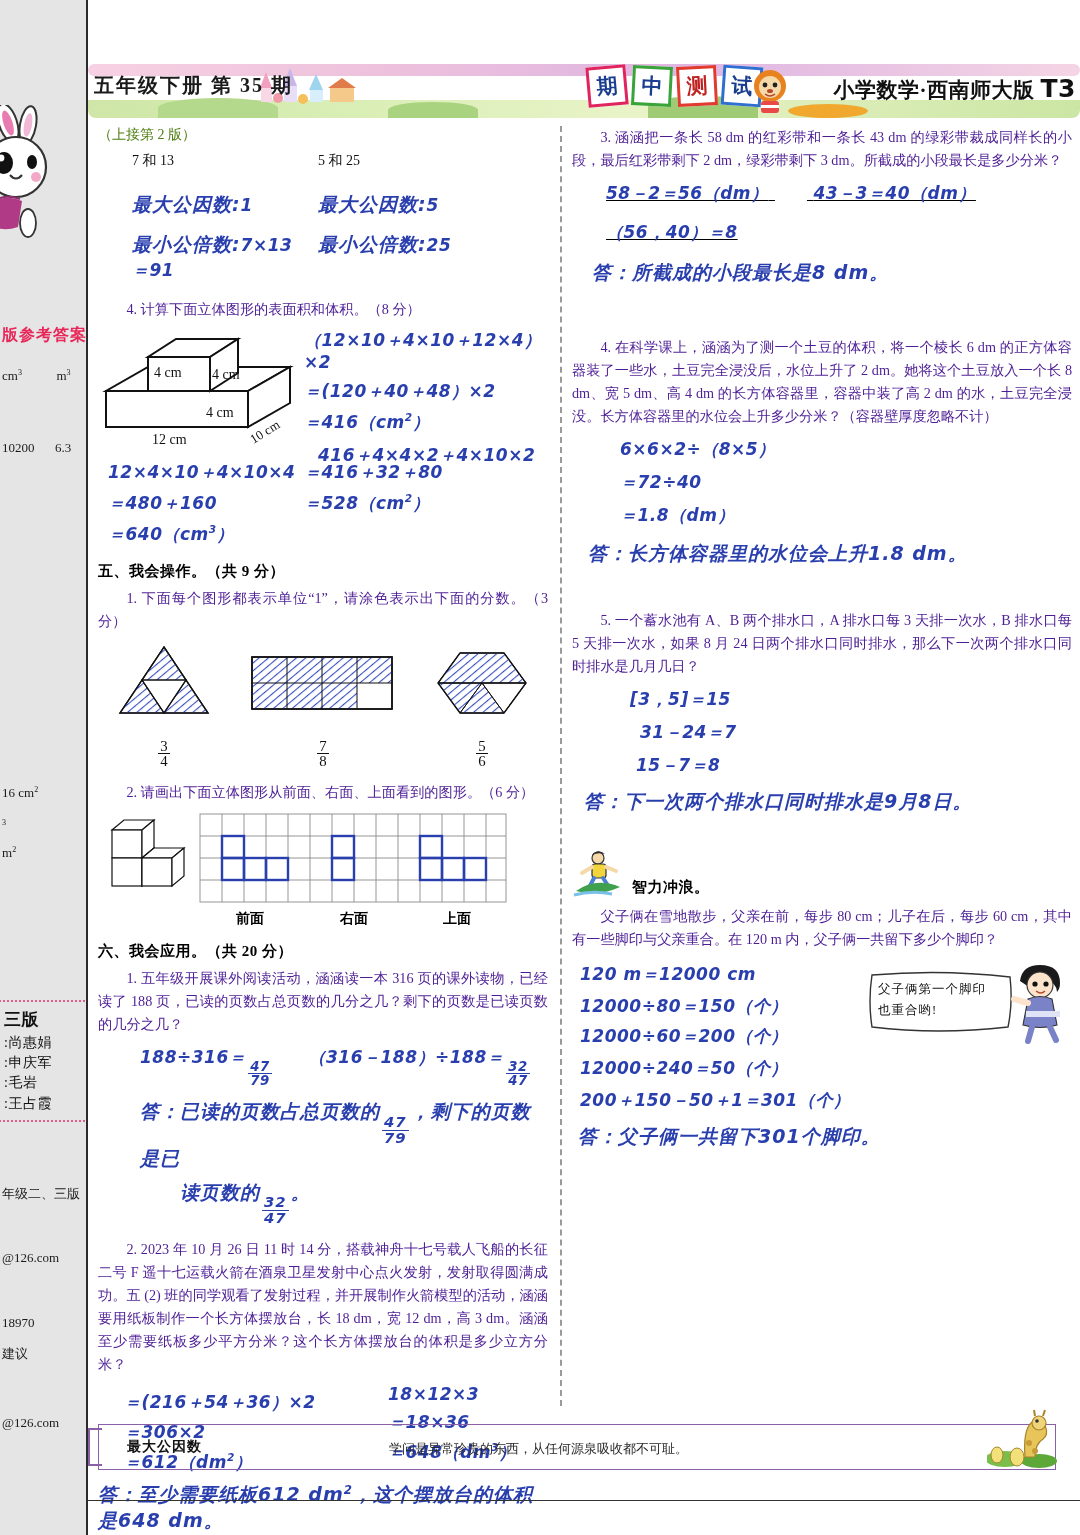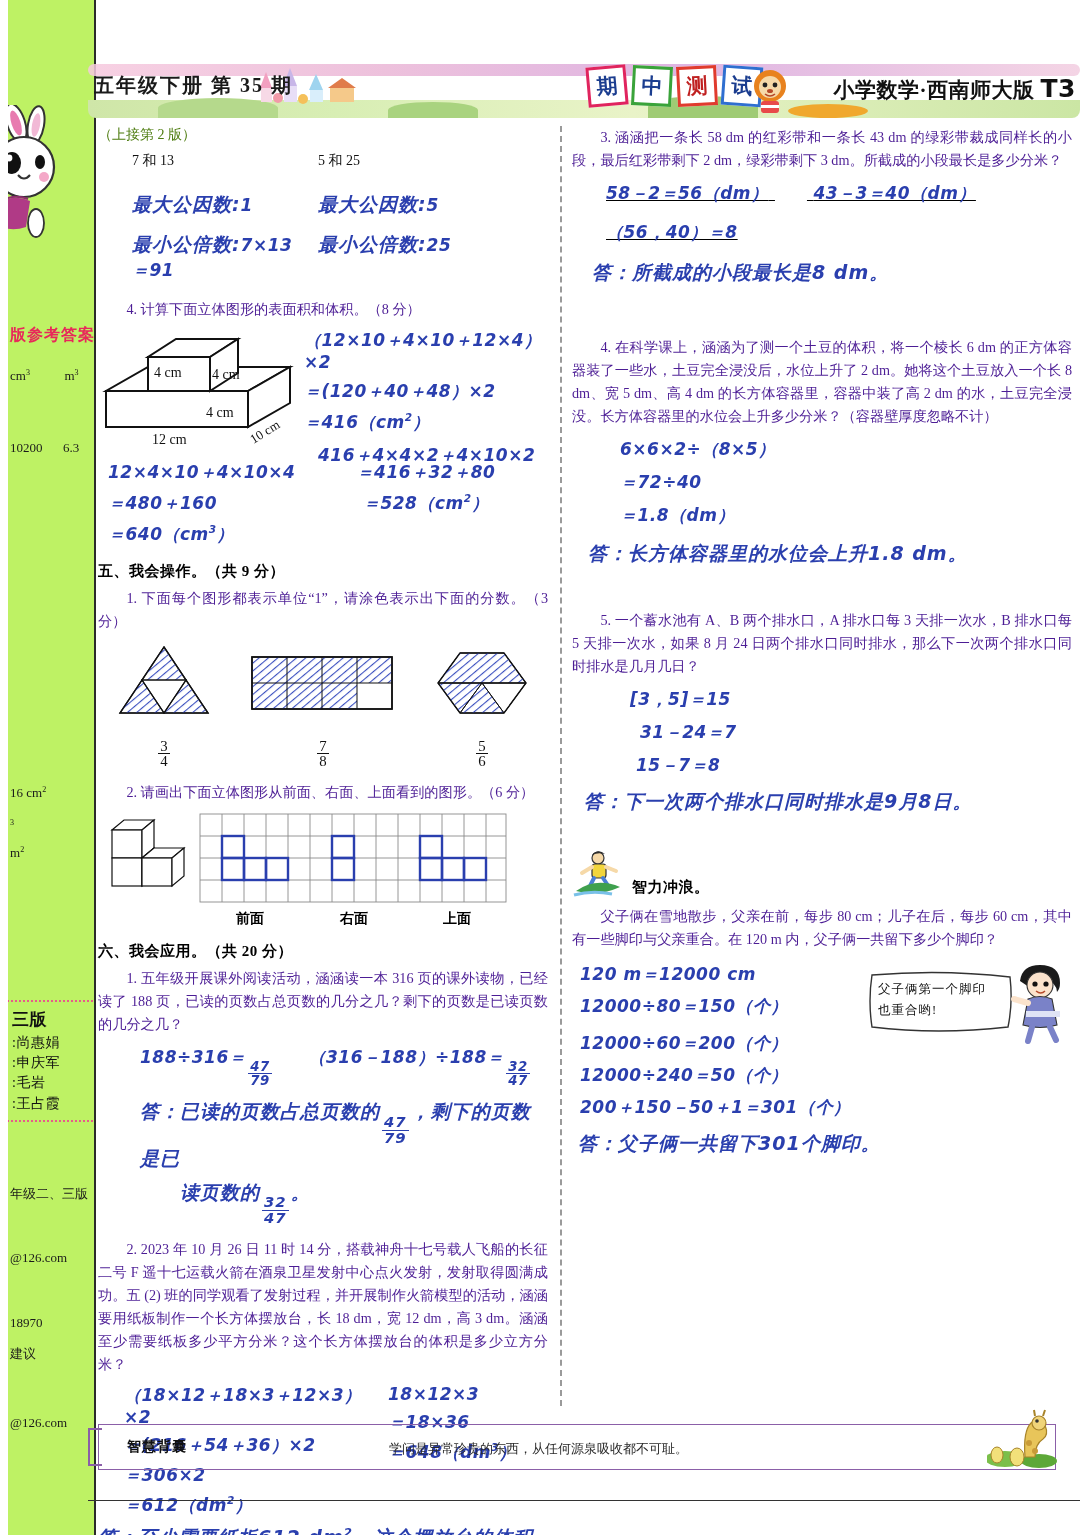--- a/index.html
+++ b/index.html
@@ -7,24 +7,24 @@
     width: 1080px; height: 1535px;
     background: #ffffff;
     font-family: "DejaVu Sans", "Liberation Sans", sans-serif;
     position: relative;
     overflow: hidden;
   }
   .page { position: absolute; inset: 0; }
 
   
   .margin-strip {
-    position: absolute; left: 8px; top: 0; width: 88px; height: 1535px;
+    position: absolute; left: 0; top: 0; width: 88px; height: 1535px;
     border-right: 2px solid #2b2b2b;
     overflow: hidden;
-    background: #bef264;
+    background: #e5e5e5;
   }
   .rabbit { position: absolute; left: -22px; top: 105px; width: 86px; height: 160px; }
   .ms-red { position: absolute; left: 2px; font-size: 16px; font-weight: bold; color: #e8285a;
             font-family: "DejaVu Sans", sans-serif; letter-spacing: 1px; white-space: nowrap; }
   .ms-txt { position: absolute; left: 2px; font-size: 13px; color: #1a1a1a; white-space: nowrap;
             font-family: "Liberation Serif", serif; }
   .ms-box {
     position: absolute; left: -8px; top: 1000px; width: 96px; padding: 6px 4px 6px 10px;
     border: 2px dotted #e85a8a;
   }
@@ -267,21 +267,21 @@
         <div class="hw hw-md" style="margin-top:10px;padding-left:14px;">416＋4×4×2＋4×10×2</div>
       </div>
     </div>
 
     <div style="display:flex; margin-top:-6px;">
       <div style="width:200px;padding-left:10px;">
         <div class="hw hw-md">12×4×10＋4×10×4</div>
         <div class="hw hw-md" style="margin-top:8px;">＝480＋160</div>
         <div class="hw hw-md" style="margin-top:8px;">＝640（cm<sup>3</sup>）</div>
       </div>
-      <div style="flex:1;padding-left:6px;text-align:center;">
+      <div style="flex:1;padding-left:6px;">
         <div class="hw hw-md">＝416＋32＋80</div>
         <div class="hw hw-md" style="margin-top:8px;">＝528（cm<sup>2</sup>）</div>
       </div>
     </div>
 
     <div class="sec-head" style="margin-top:16px;">五、我会操作。（共 9 分）</div>
     <div class="q" style="margin-top:6px;">1. 下面每个图形都表示单位“1”，请涂色表示出下面的分数。（3 分）</div>
 
     <div class="shape-row" style="margin-top:10px;">
 
@@ -436,21 +436,20 @@
             <span class="num">32</span>
             <span class="den">47</span>
           </span><span>。</span>
       </div>
     </div>
 
     <div class="q" style="margin-top:12px;">2. 2023 年 10 月 26 日 11 时 14 分，搭载神舟十七号载人飞船的长征二号 F 遥十七运载火箭在酒泉卫星发射中心点火发射，发射取得圆满成功。五 (2) 班的同学观看了发射过程，并开展制作火箭模型的活动，涵涵要用纸板制作一个长方体摆放台，长 18 dm，宽 12 dm，高 3 dm。涵涵至少需要纸板多少平方分米？这个长方体摆放台的体积是多少立方分米？</div>
 
     <div style="display:flex; margin-top:8px; padding-left:26px;">
       <div style="width:250px;">
-        <div class="hw hw-md">（18×12＋18×3＋12×3）×2</div>
         <div class="hw hw-md" style="margin-top:7px;">＝(216＋54＋36）×2</div>
         <div class="hw hw-md" style="margin-top:7px;">＝306×2</div>
         <div class="hw hw-md" style="margin-top:7px;">＝612（dm<sup>2</sup>）</div>
       </div>
       <div style="flex:1;padding-left:14px;">
         <div class="hw hw-md">18×12×3</div>
         <div class="hw hw-md" style="margin-top:7px;">＝18×36</div>
         <div class="hw hw-md" style="margin-top:7px;">＝648（dm<sup>3</sup>）</div>
       </div>
     </div>
@@ -498,21 +497,21 @@
         <path d="M2 46 q18 -5 38 -1" stroke="#79c0e8" stroke-width="3" fill="none"></path>
       </svg>
       <span class="sec-head" style="margin-left:2px;">智力冲浪。</span>
     </div>
     <div class="q" style="margin-top:8px;">父子俩在雪地散步，父亲在前，每步 80 cm；儿子在后，每步 60 cm，其中有一些脚印与父亲重合。在 120 m 内，父子俩一共留下多少个脚印？</div>
 
     <div style="position:relative;">
       <div style="margin-top:12px;padding-left:8px;width:300px;">
         <div class="hw hw-md" style="margin-top:9px;">120 m＝12000 cm</div>
         <div class="hw hw-md" style="margin-top:9px;">12000÷80＝150（个）</div>
-        <div class="hw hw-md" style="margin-top:14px;font-style:italic;">12000÷60＝200（个）</div>
+        <div class="hw hw-md" style="margin-top:7px;font-style:italic;">12000÷60＝200（个）</div>
         <div class="hw hw-md" style="margin-top:9px;">12000÷240＝50（个）</div>
         <div class="hw hw-md" style="margin-top:9px;">200＋150－50＋1＝301（个）</div>
       </div>
 
       <div style="position:absolute; right:66px; top:6px; width:140px;">
         <svg width="150" height="64" viewBox="0 0 150 64" style="position:absolute;left:0;top:0;">
           <path d="M6 6 q70 -6 138 2 q3 26 -2 50 q-70 8 -136 0 q-4 -26 0 -52z" fill="#fff" stroke="#333" stroke-width="1.4"></path>
         </svg>
         <div style="position:relative; padding:10px 12px; font-size:12.5px; line-height:1.65;
                     font-family:'Liberation Serif',serif; color:#111; letter-spacing:1px;">父子俩第一个脚印也重合哟!</div>
@@ -528,21 +527,21 @@
         <path d="M22 40 l-14 -4" stroke="#fbe3cc" stroke-width="6" stroke-linecap="round"></path>
         <path d="M26 64 l-4 14 M44 64 l6 13" stroke="#7a82c8" stroke-width="6" stroke-linecap="round"></path>
       </svg>
     </div>
 
     <div class="hw hw-cn" style="margin-top:12px;padding-left:6px;">答：父子俩一共留下301个脚印。</div>
   </div>
 
   <div class="bracket"></div>
   <div class="smartbox">
-    <div class="label">智慧背囊</div>
+    <div class="label">最大公因数</div>
     <div class="quote">学问是异常珍贵的东西，从任何源泉吸收都不可耻。</div>
     <svg style="position:absolute;right:-4px;top:-18px;" width="72" height="62" viewBox="0 0 72 62">
       <ellipse cx="18" cy="52" rx="20" ry="8" fill="#7bbf4a"></ellipse>
       <ellipse cx="52" cy="54" rx="18" ry="7" fill="#5da838"></ellipse>
       <path d="M38 50 q-2 -26 6 -34 q10 -8 14 2 q4 10 -2 14 q-8 5 -8 18z" fill="#e8c55a" stroke="#a8842a" stroke-width="1.2"></path>
       <circle cx="52" cy="16" r="7" fill="#f0d47a" stroke="#a8842a" stroke-width="1.2"></circle>
       <circle cx="50" cy="14" r="1.8" fill="#333"></circle>
       <path d="M48 9 l-1 -6 M56 9 l2 -6" stroke="#a8842a" stroke-width="2"></path>
       <circle cx="42" cy="36" r="3" fill="#c89a38"></circle>
       <circle cx="48" cy="44" r="3" fill="#c89a38"></circle>

